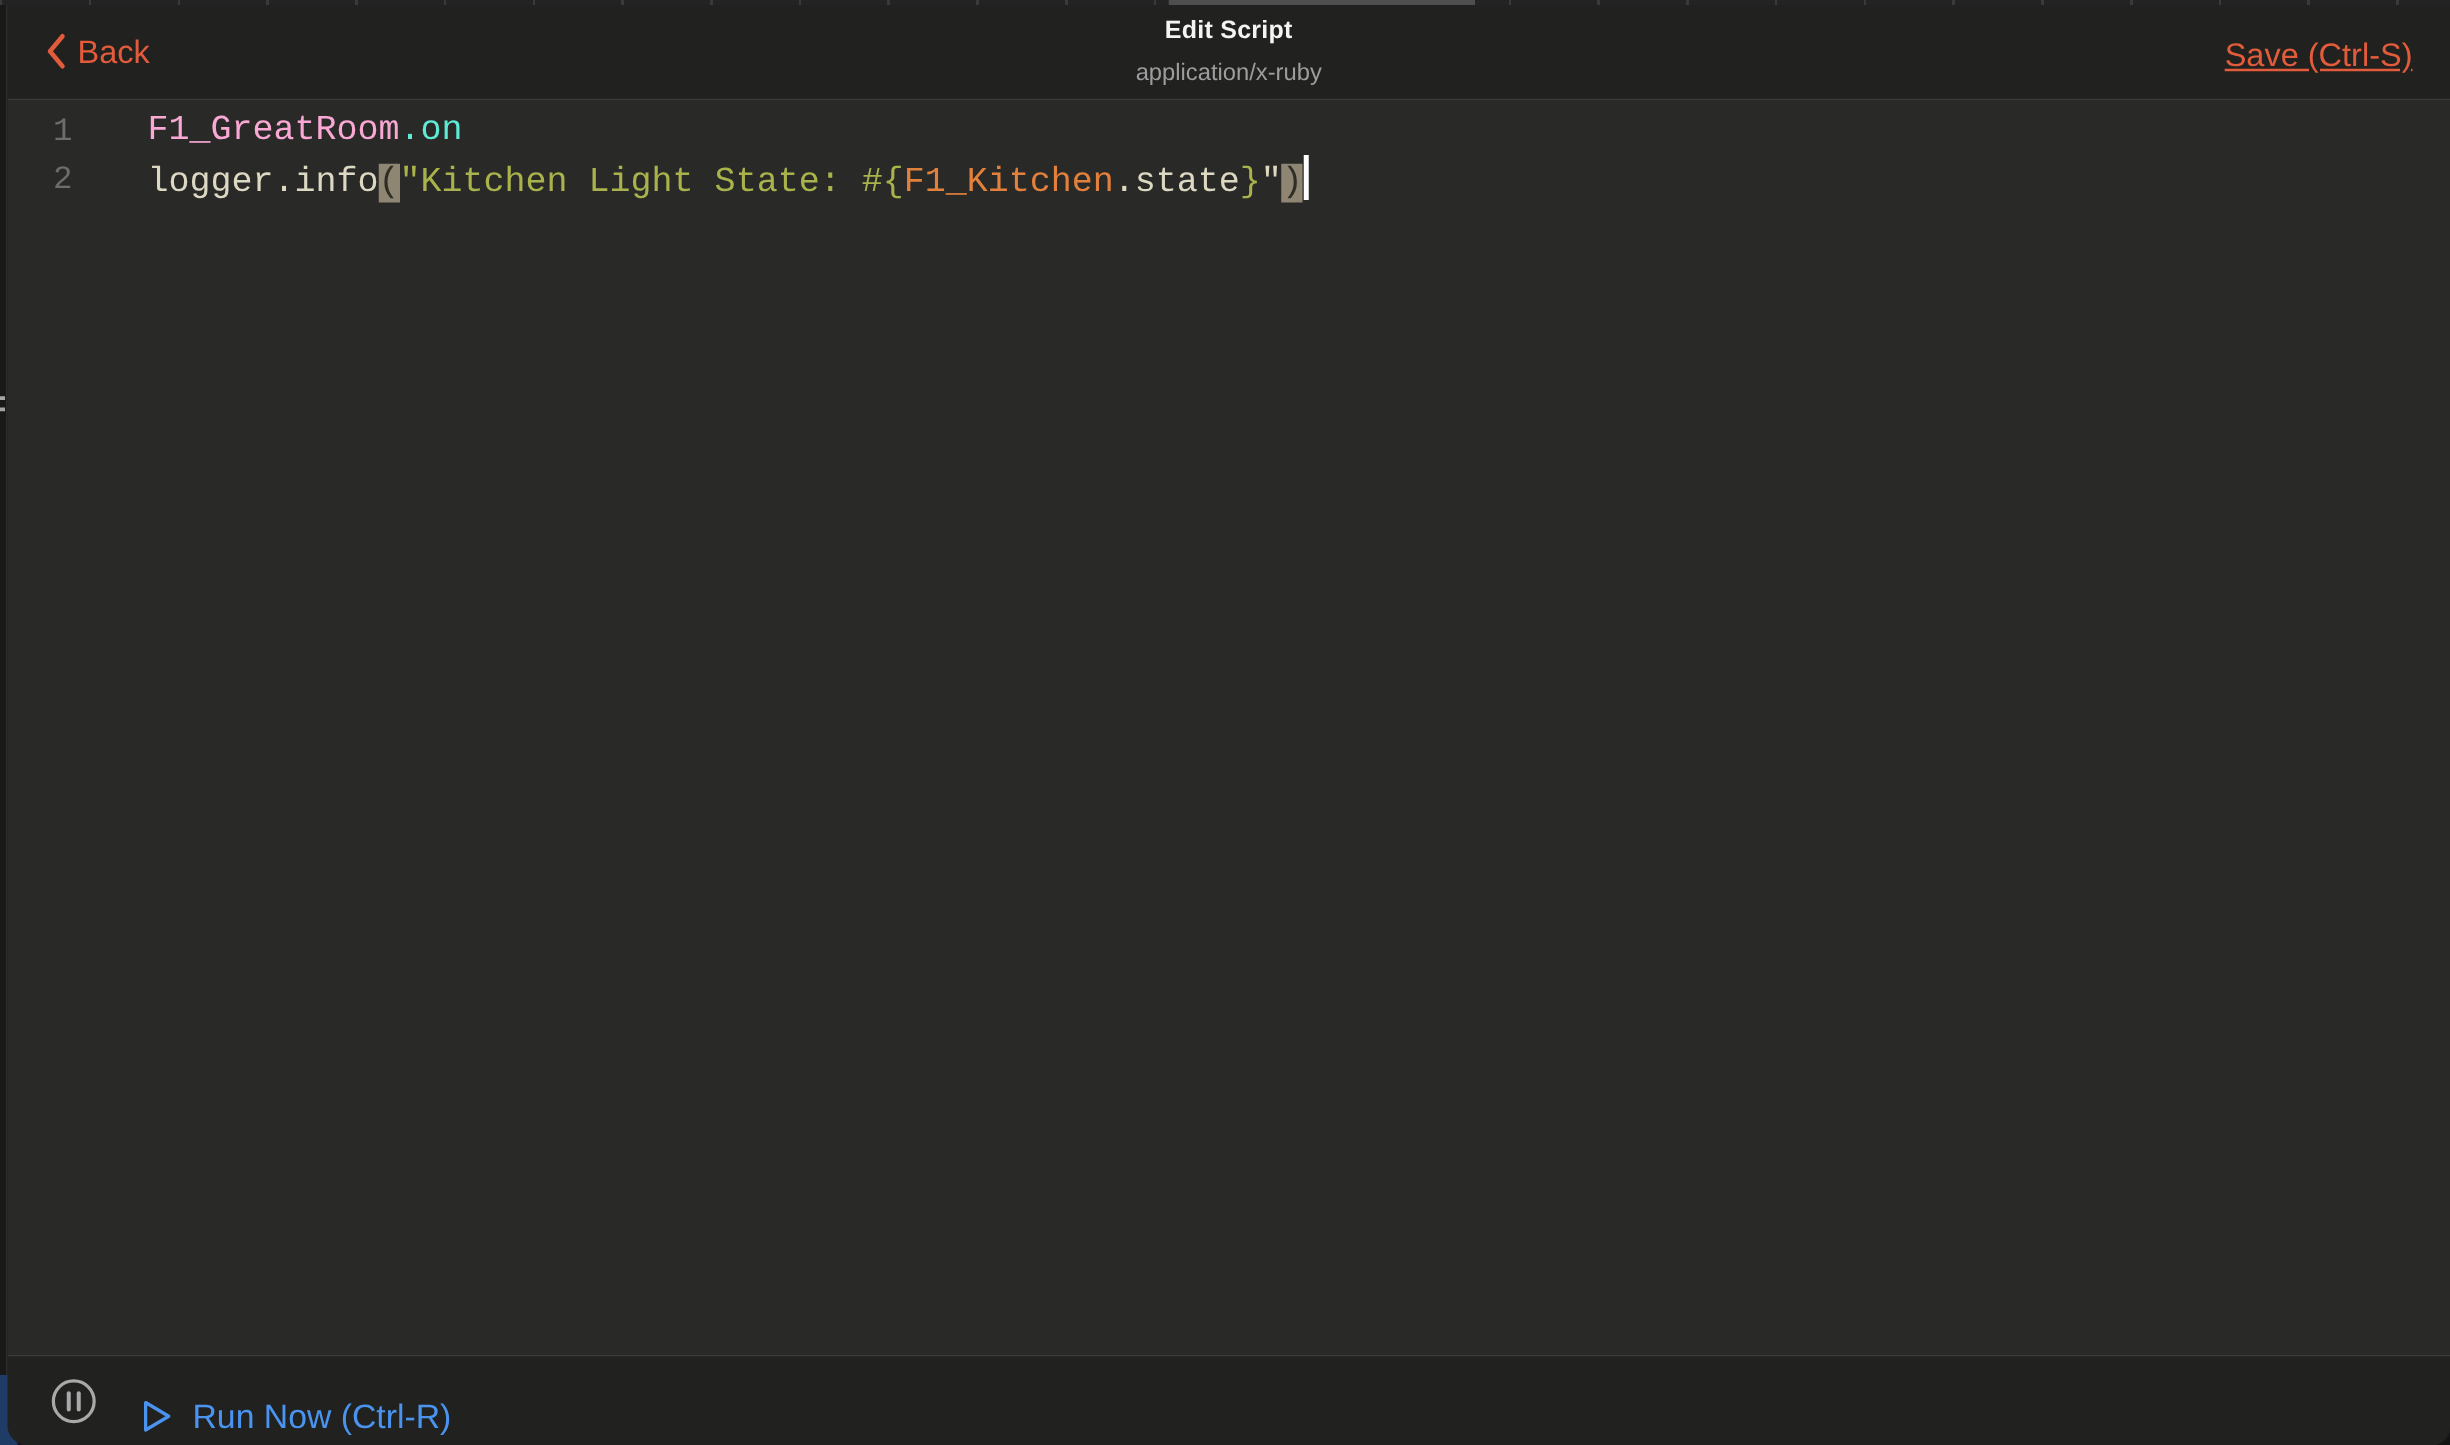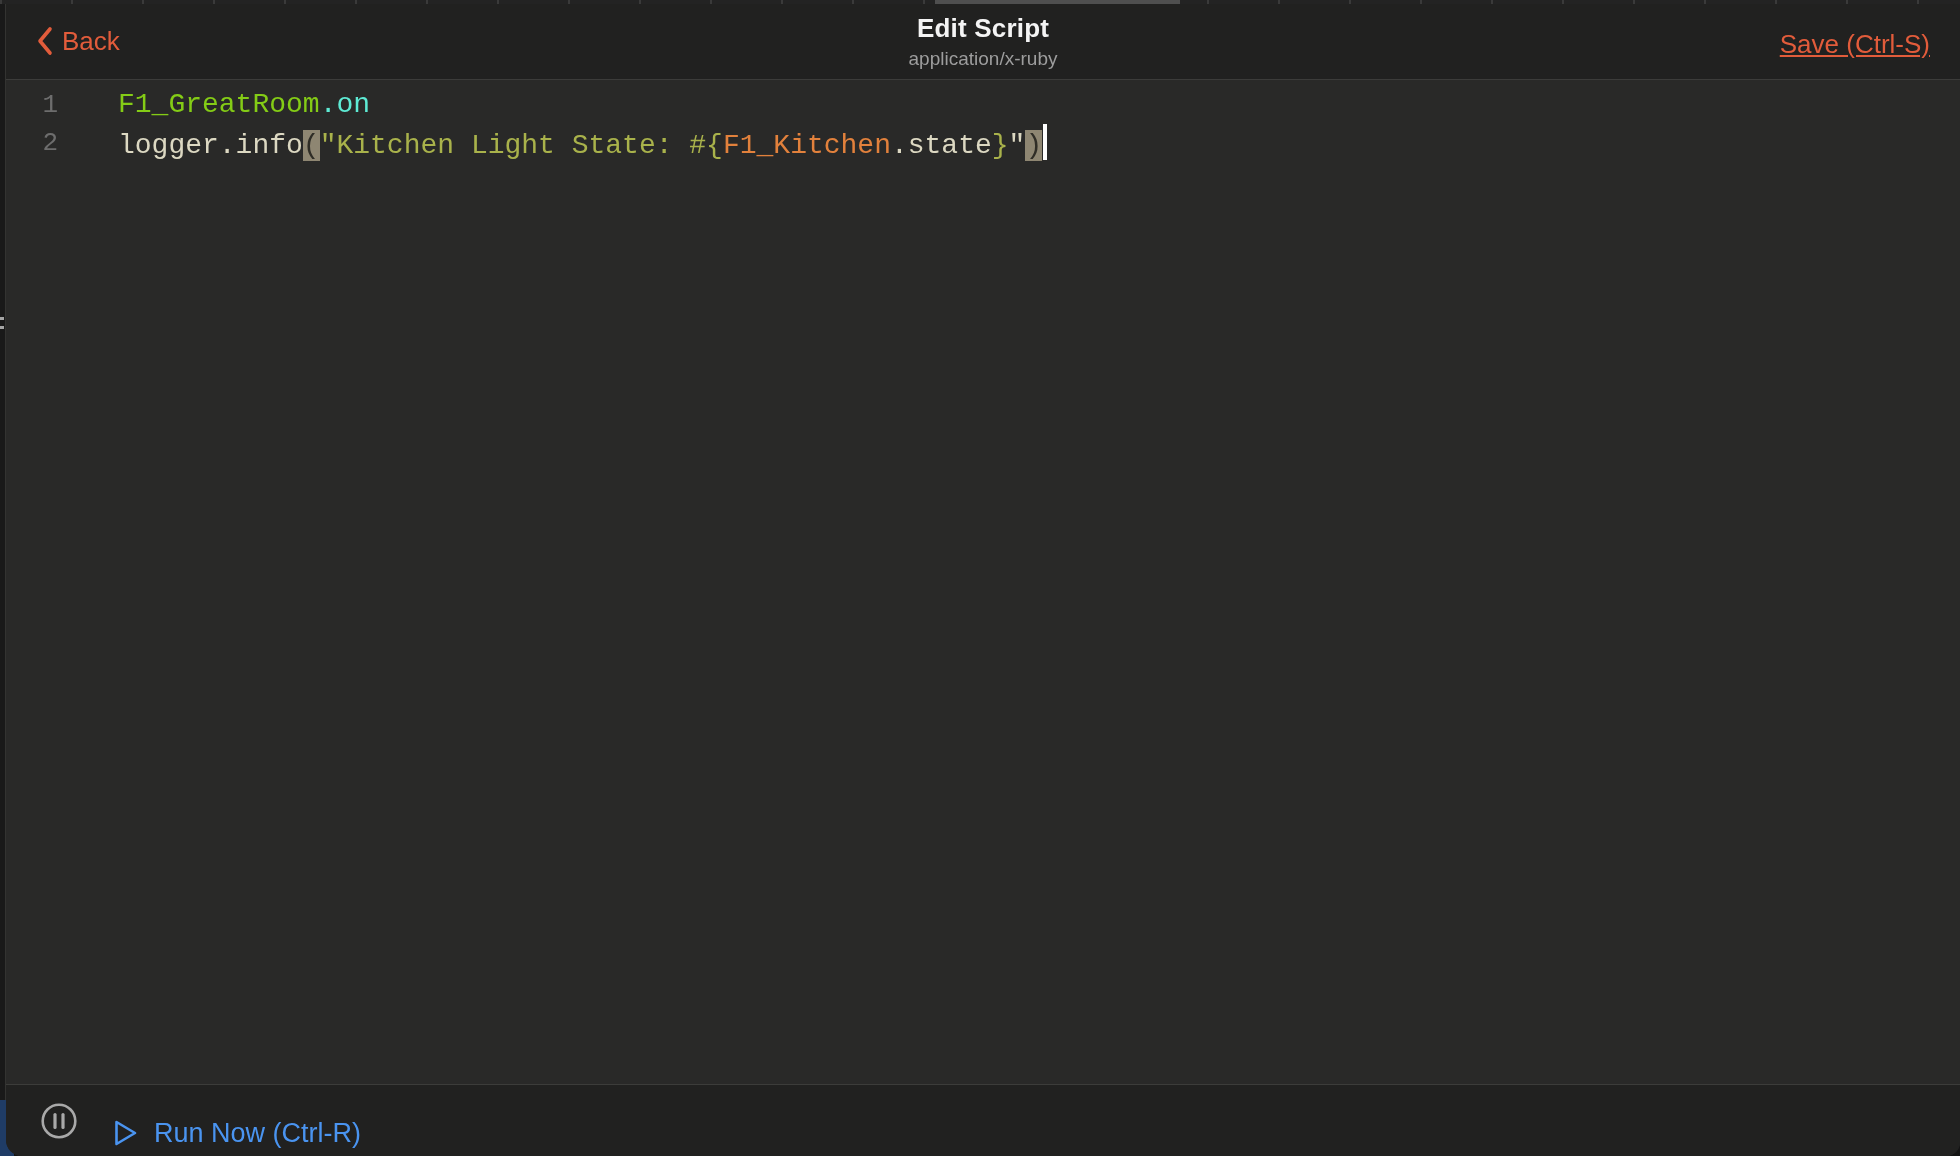--- a/index.html
+++ b/index.html
@@ -23,21 +23,21 @@
   
   .sheet { position:absolute; left:6px; top:4px; width:1954px; height:1152px;
     background: var(--editor-bg);
     border-bottom-left-radius:16px; border-bottom-right-radius:14px;
     display:flex; flex-direction:column; overflow:hidden; }
 
   
   .navbar { flex:none; height:76px; background:var(--bar-bg);
     border-bottom:1px solid var(--border); position:relative; }
   .nav-title { position:absolute; top:9px; left:0; right:0; text-align:center;
-    font-size:26px; font-weight:700; color:var(--title); letter-spacing:.2px; }
+    font-size:20px; font-weight:700; color:var(--title); letter-spacing:.2px; }
   .nav-subtitle { position:absolute; top:44px; left:0; right:0; text-align:center;
     font-size:19px; color:var(--subtitle); }
   .back-link { position:absolute; left:30px; top:22px; display:flex; align-items:flex-start;
     gap:9px; color:var(--accent-orange); font-size:26px; cursor:pointer; }
   .save-link { position:absolute; right:30px; top:25px; color:var(--accent-orange);
     font-size:26px; cursor:pointer;text-decoration:underline; }
   .back-chevron { display:block; }
 
   
   .editor { flex:1 1 auto; position:relative; padding-top:6px; cursor:text;
@@ -86,21 +86,21 @@
         </svg>
         <span>Back</span>
       </div>
       <div class="nav-title">Edit Script</div>
       <div class="nav-subtitle">application/x-ruby</div>
       <div class="save-link">Save (Ctrl-S)</div>
     </div>
 
     <div class="editor">
       <div id="code-lines">
-          <div class="code-row"><span class="gutter-num">1</span><span class="code-text"><span class="tok" style="color: #84cc16;">F1_GreatRoom</span><span class="tok" style="color: #5eead4;">.on</span></span></div>
+          <div class="code-row"><span class="gutter-num">1</span><span class="code-text"><span class="tok" style="color: #f9a8d4;">F1_GreatRoom</span><span class="tok" style="color: #5eead4;">.on</span></span></div>
           <div class="code-row"><span class="gutter-num">2</span><span class="code-text"><span class="tok" style="color: rgb(220, 216, 194);">logger.info</span><span class="tok tok-match">(</span><span class="tok" style="color: rgb(169, 178, 75);">"Kitchen Light State: #{</span><span class="tok" style="color: rgb(226, 129, 60);">F1_Kitchen</span><span class="tok" style="color: rgb(220, 216, 194);">.state</span><span class="tok" style="color: rgb(169, 178, 75);">}</span><span class="tok" style="color: rgb(220, 216, 194);">"</span><span class="tok tok-match">)</span><span class="cursor"></span></span></div>
         </div>
     </div>
 
     <div class="toolbar">
       <svg class="pause-btn" viewBox="0 0 38 38">
         <circle cx="19" cy="19" r="16.3" fill="none" stroke="currentColor" stroke-width="2.6"></circle>
         <line x1="15" y1="12.5" x2="15" y2="25.5" stroke="currentColor" stroke-width="3.2" stroke-linecap="round"></line>
         <line x1="23" y1="12.5" x2="23" y2="25.5" stroke="currentColor" stroke-width="3.2" stroke-linecap="round"></line>
       </svg>

